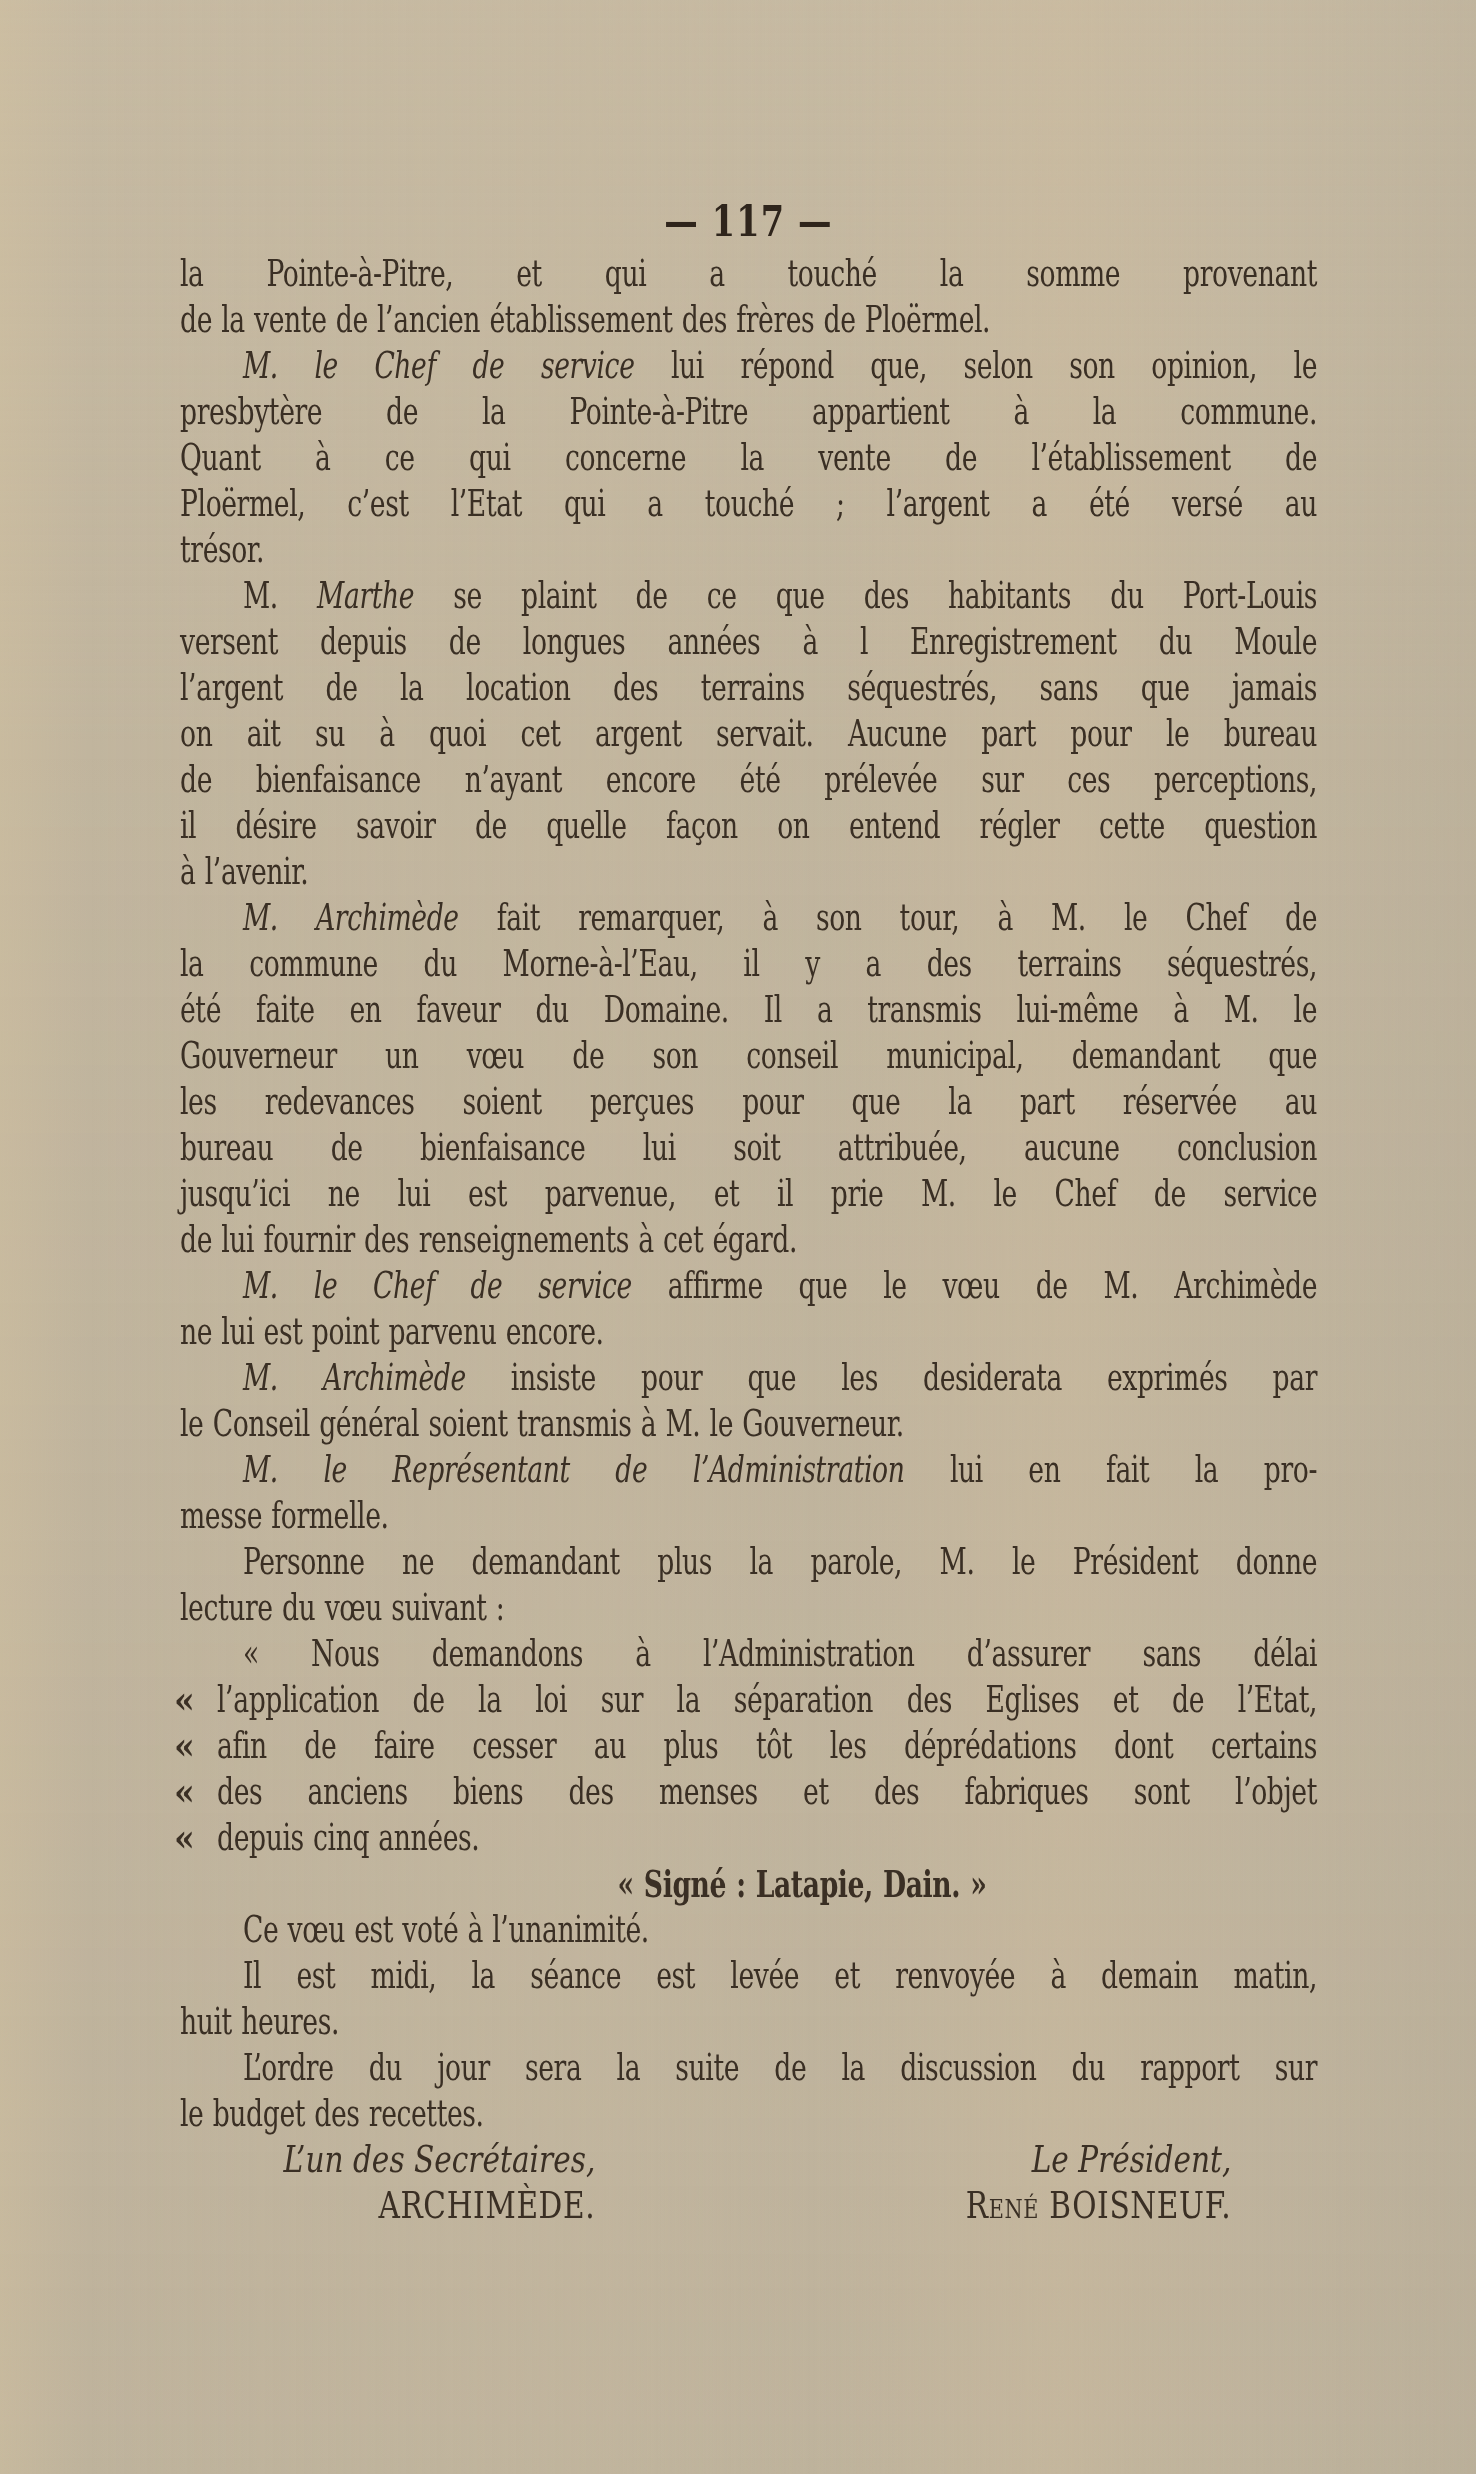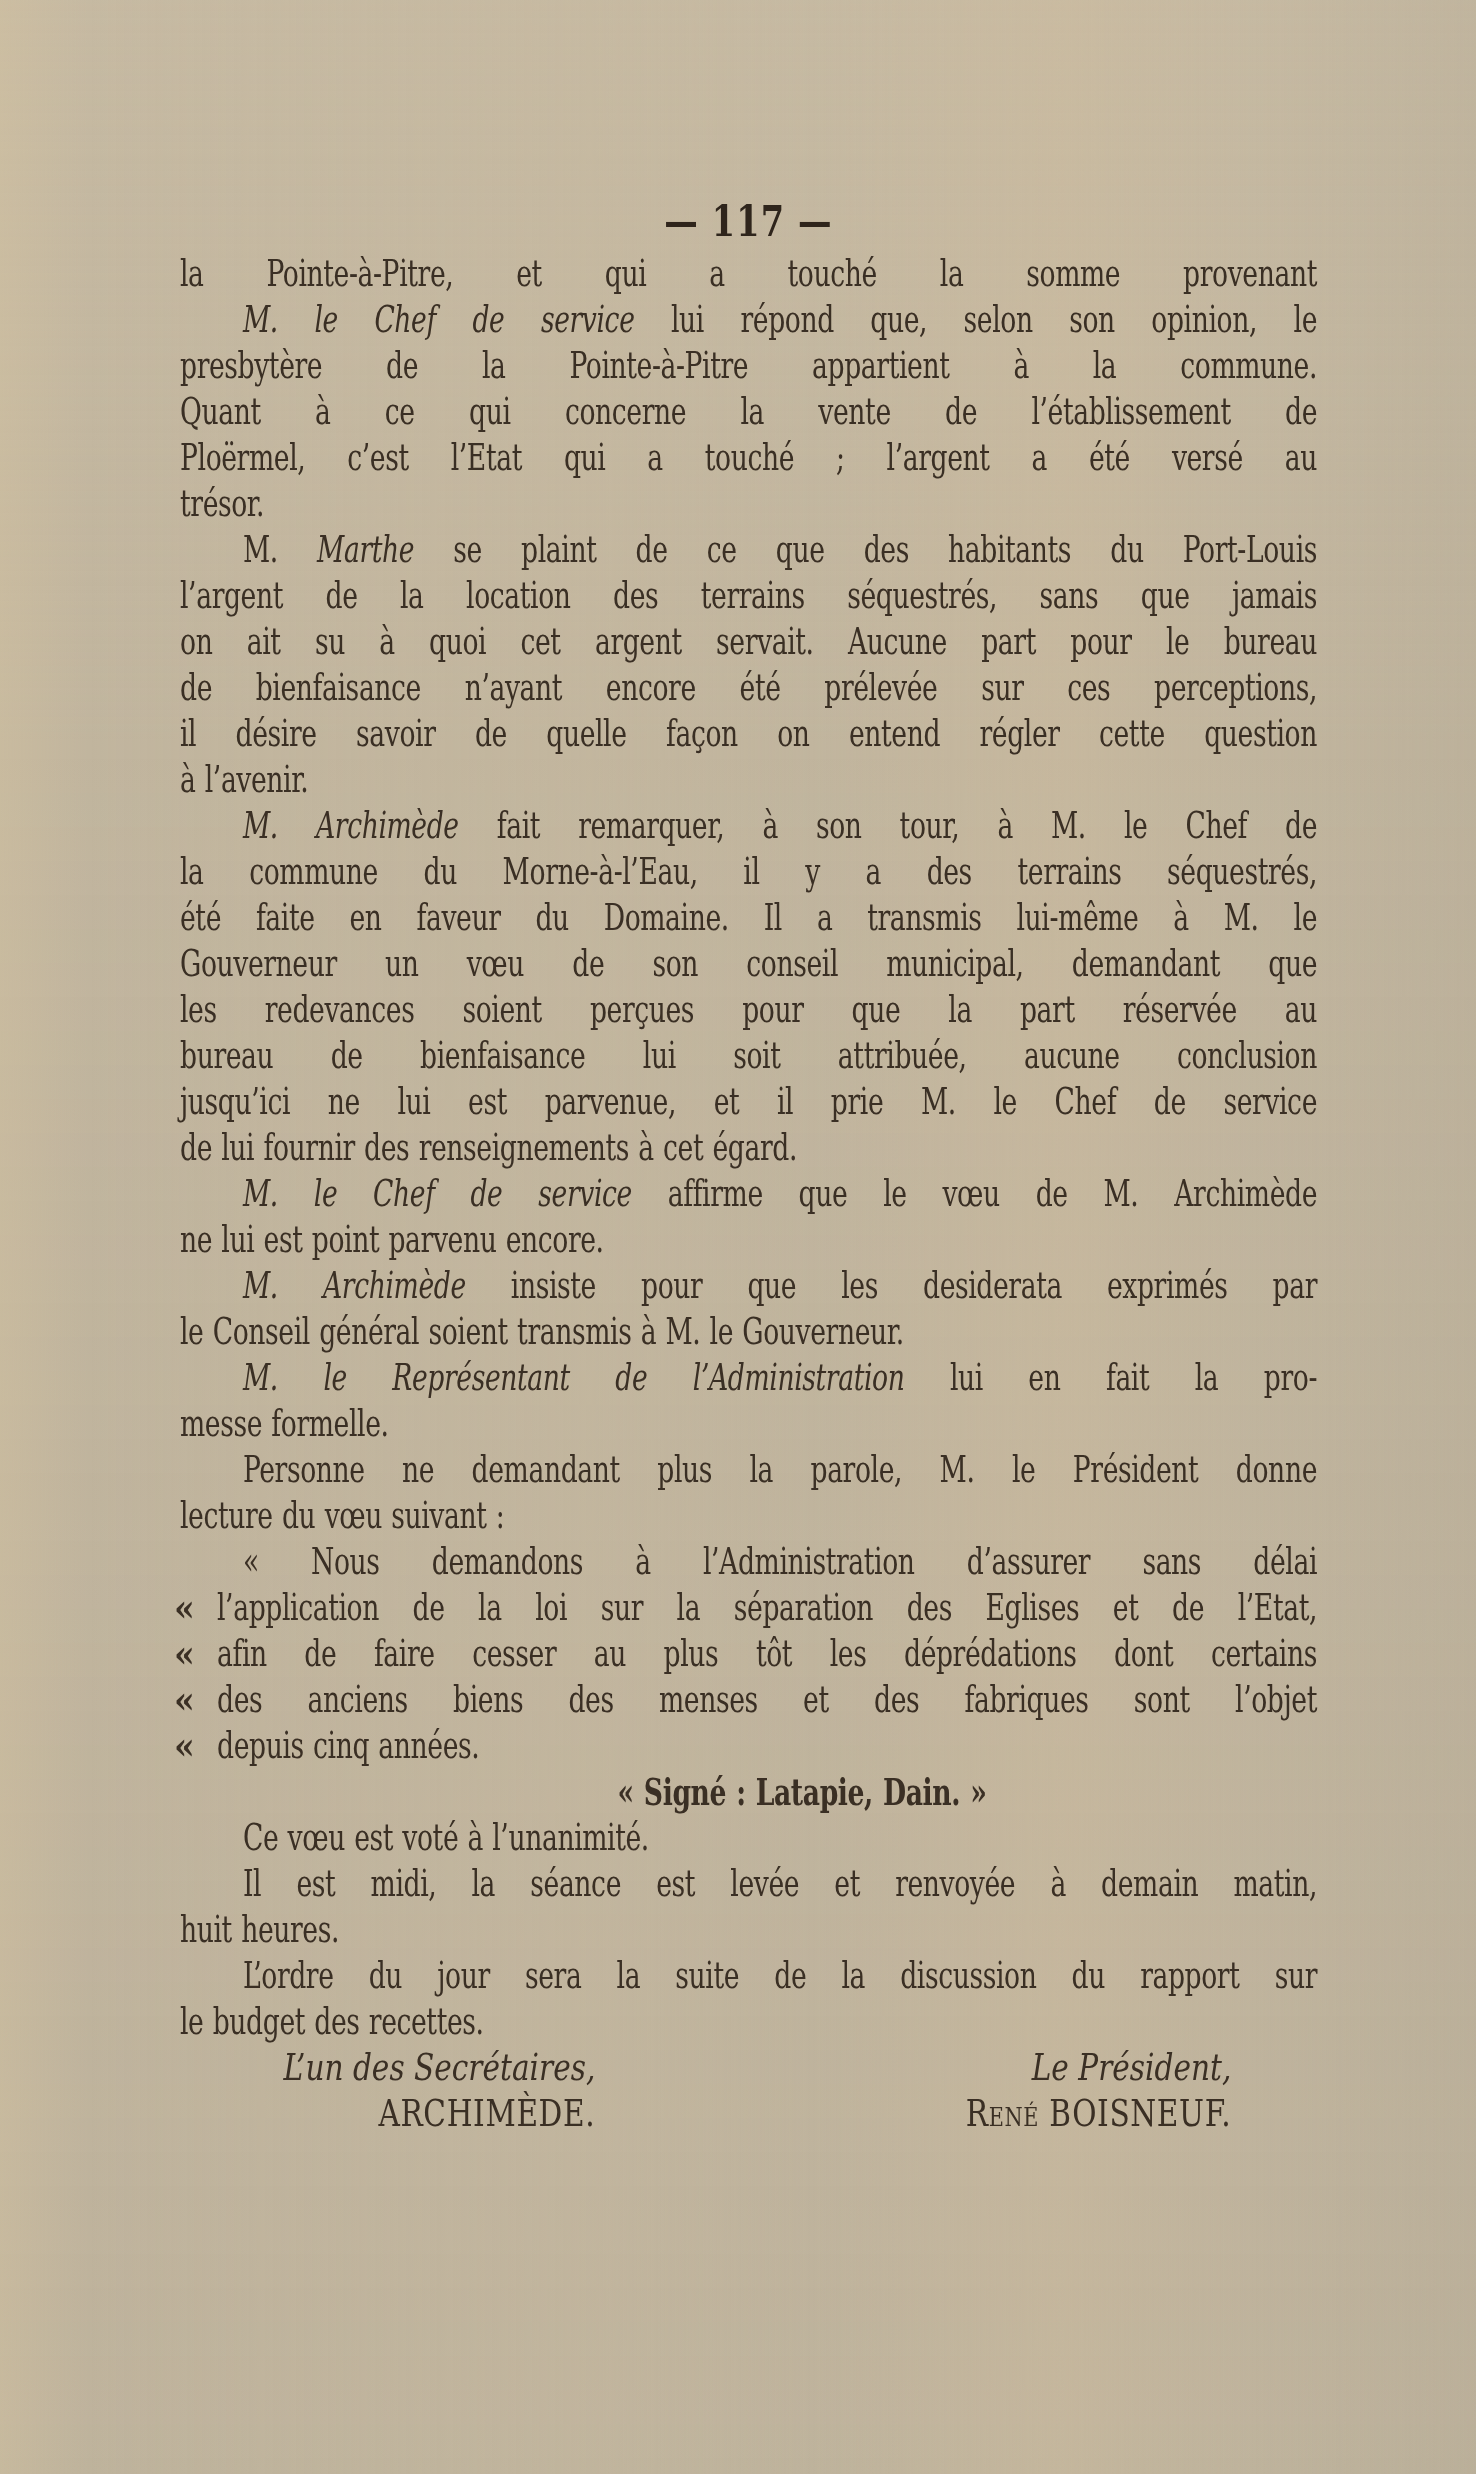--- a/index.html
+++ b/index.html
@@ -104,28 +104,30 @@
 </style>
 </head>
 <body style="background-color: rgb(193, 181, 158); color: rgb(58, 47, 36);">
 
 <div class="page">
   <div class="page-number">— 117 —</div>
 
   <div>
 
     <div class="line"><span class="cond">la Pointe-à-Pitre, et qui a touché la somme provenant</span></div>
+    <div class="line last"><span class="cond">de la vente de l’ancien établissement des frères de Ploërmel.</span></div>
 
     <div class="line indent"><span class="cond"><em>M. le Chef de service</em><span> lui répond que, selon son opinion, le</span></span></div>
     <div class="line"><span class="cond">presbytère de la Pointe-à-Pitre appartient à la commune.</span></div>
     <div class="line"><span class="cond">Quant à ce qui concerne la vente de l’établissement de</span></div>
     <div class="line"><span class="cond">Ploërmel, c’est l’Etat qui a touché ; l’argent a été versé au</span></div>
     <div class="line last"><span class="cond">trésor.</span></div>
 
     <div class="line indent"><span class="cond"><span>M. </span><em>Marthe</em><span> se plaint de ce que des habitants du Port-Louis</span></span></div>
+    <div class="line"><span class="cond">versent depuis de longues années à l Enregistrement du Moule</span></div>
     <div class="line"><span class="cond">l’argent de la location des terrains séquestrés, sans que jamais</span></div>
     <div class="line"><span class="cond">on ait su à quoi cet argent servait. Aucune part pour le bureau</span></div>
     <div class="line"><span class="cond">de bienfaisance n’ayant encore été prélevée sur ces perceptions,</span></div>
     <div class="line"><span class="cond">il désire savoir de quelle façon on entend régler cette question</span></div>
     <div class="line last"><span class="cond">à l’avenir.</span></div>
 
     <div class="line indent"><span class="cond"><em>M. Archimède</em><span> fait remarquer, à son tour, à M. le Chef de</span></span></div>
     <div class="line"><span class="cond">la commune du Morne-à-l’Eau, il y a des terrains séquestrés,</span></div>
     <div class="line"><span class="cond">été faite en faveur du Domaine. Il a transmis lui-même à M. le</span></div>
     <div class="line"><span class="cond">Gouverneur un vœu de son conseil municipal, demandant que</span></div>

